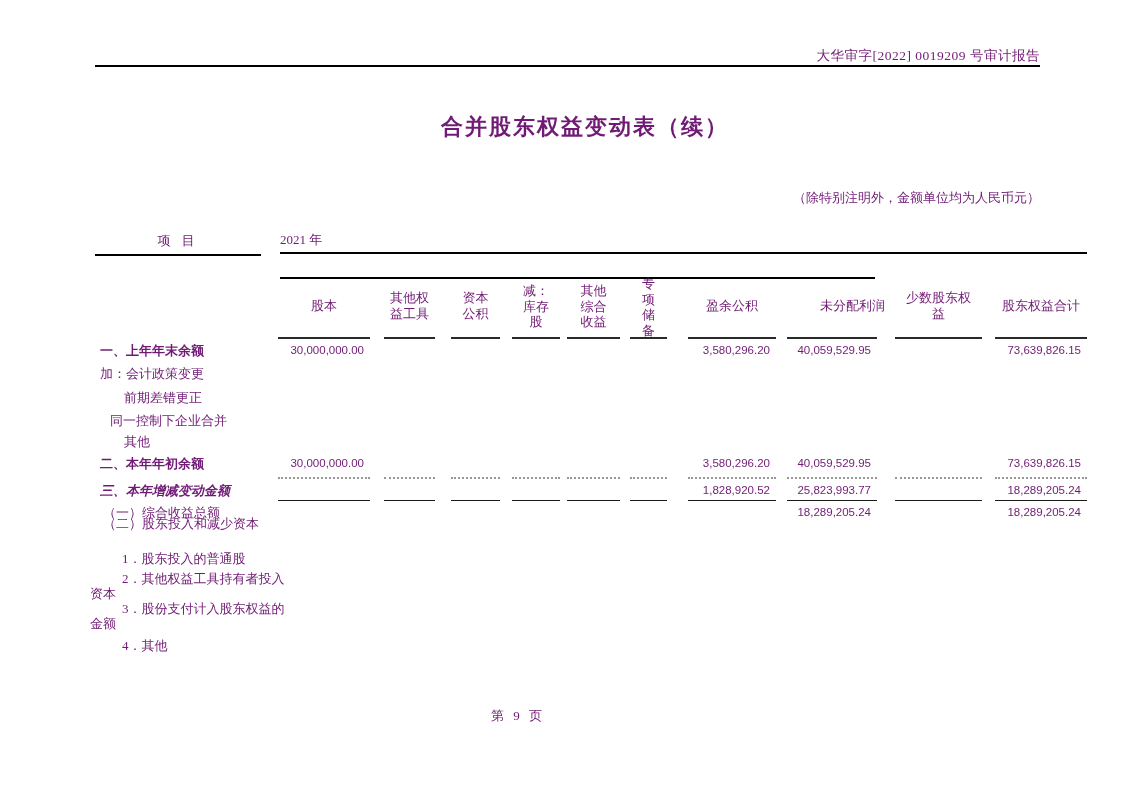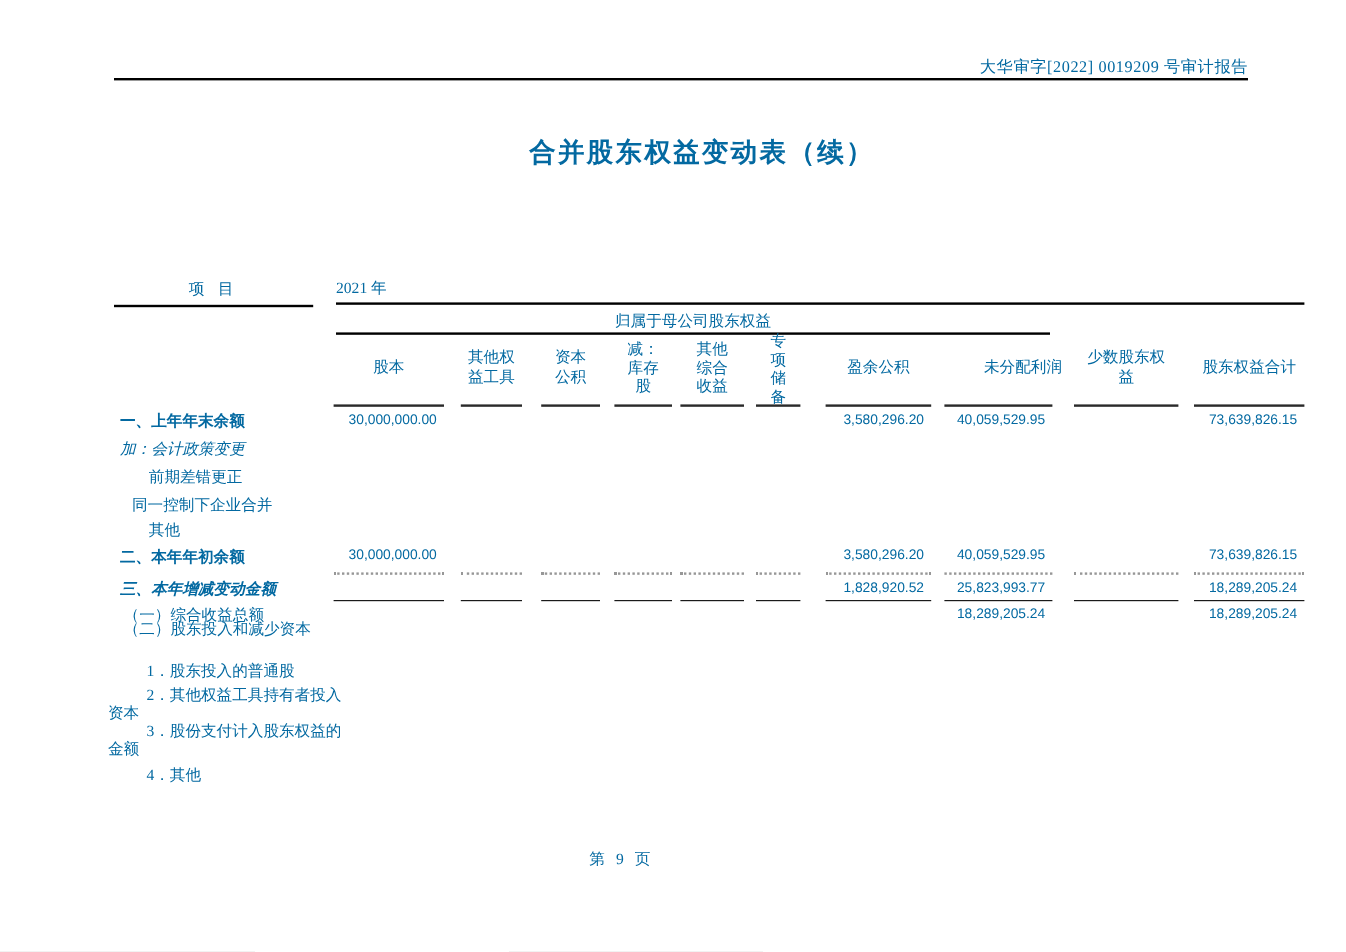--- a/index.html
+++ b/index.html
@@ -1,19 +1,19 @@
 <!DOCTYPE html>
 <html><head>
 <meta charset="utf-8">
 <style>
   html,body{margin:0;padding:0;background:#e8e8e8;}
   .page{
     position:relative;width:1122px;height:793px;background:#ffffff;
     margin:0 auto;overflow:hidden;
-    font-family:"Liberation Serif","DejaVu Serif",serif;color:#0369a1;
+    font-family:"Liberation Serif","DejaVu Serif",serif;color:#701a75;
   }
   .report-no{
     position:absolute;top:47px;left:0;width:1040px;text-align:right;
     font-size:13.5px;letter-spacing:0.5px;
   }
   .rule{position:absolute;background:#000;}
   .top-rule{top:65px;left:95px;width:945px;height:2px;}
   .title{
     position:absolute;top:112px;left:0;width:1170px;margin:0;text-align:center;
     font-size:22px;font-weight:bold;letter-spacing:2px;
@@ -43,26 +43,26 @@
   .rule-solid{position:absolute;height:0;border-top:1.6px solid #1a1a1a;}
   .footer{position:absolute;top:707px;left:0;width:1036px;text-align:center;font-size:13px;letter-spacing:3px;}
 </style>
 </head>
 <body>
 
 <div class="page">
   <div class="report-no">大华审字[2022] 0019209 号审计报告</div>
   <div class="rule top-rule"></div>
   <h1 class="title">合并股东权益变动表（续）</h1>
+  <div class="unit-note">（除特别注明外，金额单位均为人民币元）</div>
 
   <div class="item-header">项  目</div>
   <div class="rule item-underline"></div>
   <div class="year-header">2021 年</div>
   <div class="rule year-underline"></div>
-  <div class="group-header">归属于母公司股东权益</div>
   <div class="rule group-underline"></div>
 
   <div id="table-layer">
       <div class="col-label" style="left: 270px; top: 298px; width: 108px;">股本</div>
       <div class="col-underline" style="left: 278px; top: 337px; width: 92px;"></div>
       <div class="col-label" style="left: 376px; top: 290px; width: 67px;">其他权
 益工具</div>
       <div class="col-underline" style="left: 384px; top: 337px; width: 51px;"></div>
       <div class="col-label" style="left: 443px; top: 290px; width: 65px;">资本
 公积</div>
@@ -87,21 +87,21 @@
       <div class="col-label" style="left: 887px; top: 290px; width: 103px;">少数股东权
 益</div>
       <div class="col-underline" style="left: 895px; top: 337px; width: 87px;"></div>
       <div class="col-label" style="left: 987px; top: 298px; width: 108px;">股东权益合计</div>
       <div class="col-underline" style="left: 995px; top: 337px; width: 92px;"></div>
       <div class="row-label bold" style="top: 343px; padding-left: 10px; box-sizing: border-box;">一、上年年末余额</div>
       <div class="cell" style="left: 278px; top: 343px; width: 92px;">30,000,000.00</div>
       <div class="cell" style="left: 688px; top: 343px; width: 88px;">3,580,296.20</div>
       <div class="cell" style="left: 787px; top: 343px; width: 90px;">40,059,529.95</div>
       <div class="cell" style="left: 995px; top: 343px; width: 92px;">73,639,826.15</div>
-      <div class="row-label" style="top: 366px; padding-left: 10px; box-sizing: border-box; font-style: italic;">加：会计政策变更</div>
+      <div class="row-label" style="top: 366px; padding-left: 10px; box-sizing: border-box;">加：会计政策变更</div>
       <div class="row-label" style="top: 390px; padding-left: 34px; box-sizing: border-box;">前期差错更正</div>
       <div class="row-label" style="top: 413px; padding-left: 20px; box-sizing: border-box;">同一控制下企业合并</div>
       <div class="row-label" style="top: 434px; padding-left: 34px; box-sizing: border-box;">其他</div>
       <div class="row-label bold" style="top: 456px; padding-left: 10px; box-sizing: border-box;">二、本年年初余额</div>
       <div class="cell" style="left: 278px; top: 456px; width: 92px;">30,000,000.00</div>
       <div class="cell" style="left: 688px; top: 456px; width: 88px;">3,580,296.20</div>
       <div class="cell" style="left: 787px; top: 456px; width: 90px;">40,059,529.95</div>
       <div class="cell" style="left: 995px; top: 456px; width: 92px;">73,639,826.15</div>
       <div class="rule-dashed" style="left: 278px; top: 477px; width: 92px;"></div>
       <div class="rule-dashed" style="left: 384px; top: 477px; width: 51px;"></div>

